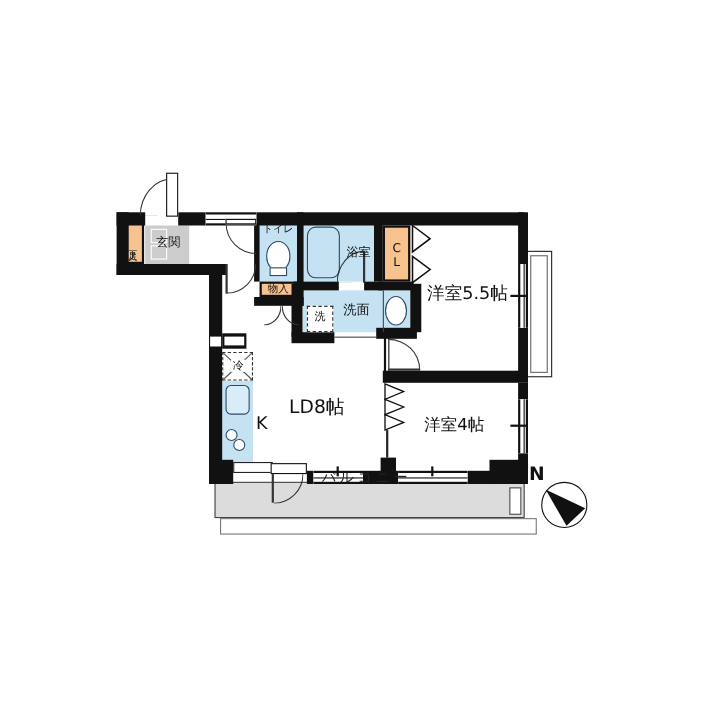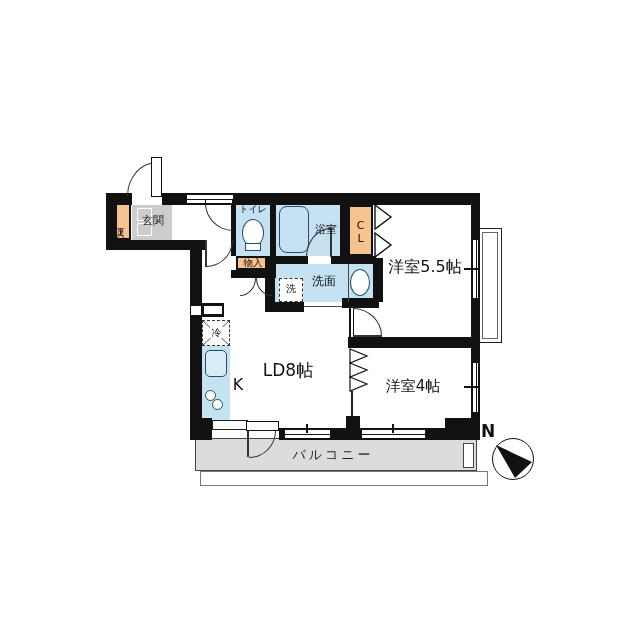--- a/index.html
+++ b/index.html
@@ -165,16 +165,16 @@
   <div class="lb" style="left:238px;top:258px;width:30px;font-size:9.5px;">物入</div>
   <div class="lb" style="left:310px;top:224px;width:32px;font-size:11px;">浴室</div>
   <div class="lb vert" style="left:354px;top:212px;font-size:11px;height:40px;letter-spacing:0;">CL</div>
   <div class="lb" style="left:383px;top:258px;width:84px;font-size:16px;">洋室5.5帖</div>
   <div class="lb" style="left:284px;top:283px;width:14px;font-size:10px;">洗</div>
   <div class="lb" style="left:308px;top:275px;width:32px;font-size:12px;">洗面</div>
   <div class="lb" style="left:250px;top:361px;width:76px;font-size:17px;">LD8帖</div>
   <div class="lb" style="left:230px;top:376px;width:16px;font-size:16px;">K</div>
   <div class="lb" style="left:210px;top:327px;width:13px;font-size:10px;background:#fff;z-index:7;">冷</div>
   <div class="lb" style="left:380px;top:378px;width:66px;font-size:15px;">洋室4帖</div>
-  <div class="lb" style="left:285px;top:448px;width:96px;font-size:13px;letter-spacing:3px;color:#222;">バルコニー</div>
+  <div class="lb" style="left:285px;top:428px;width:96px;font-size:13px;letter-spacing:3px;color:#222;">バルコニー</div>
   <div class="lb" style="left:478px;top:422px;width:20px;font-size:17px;font-weight:bold;">N</div>
 
 </div>
 
 </body></html>

